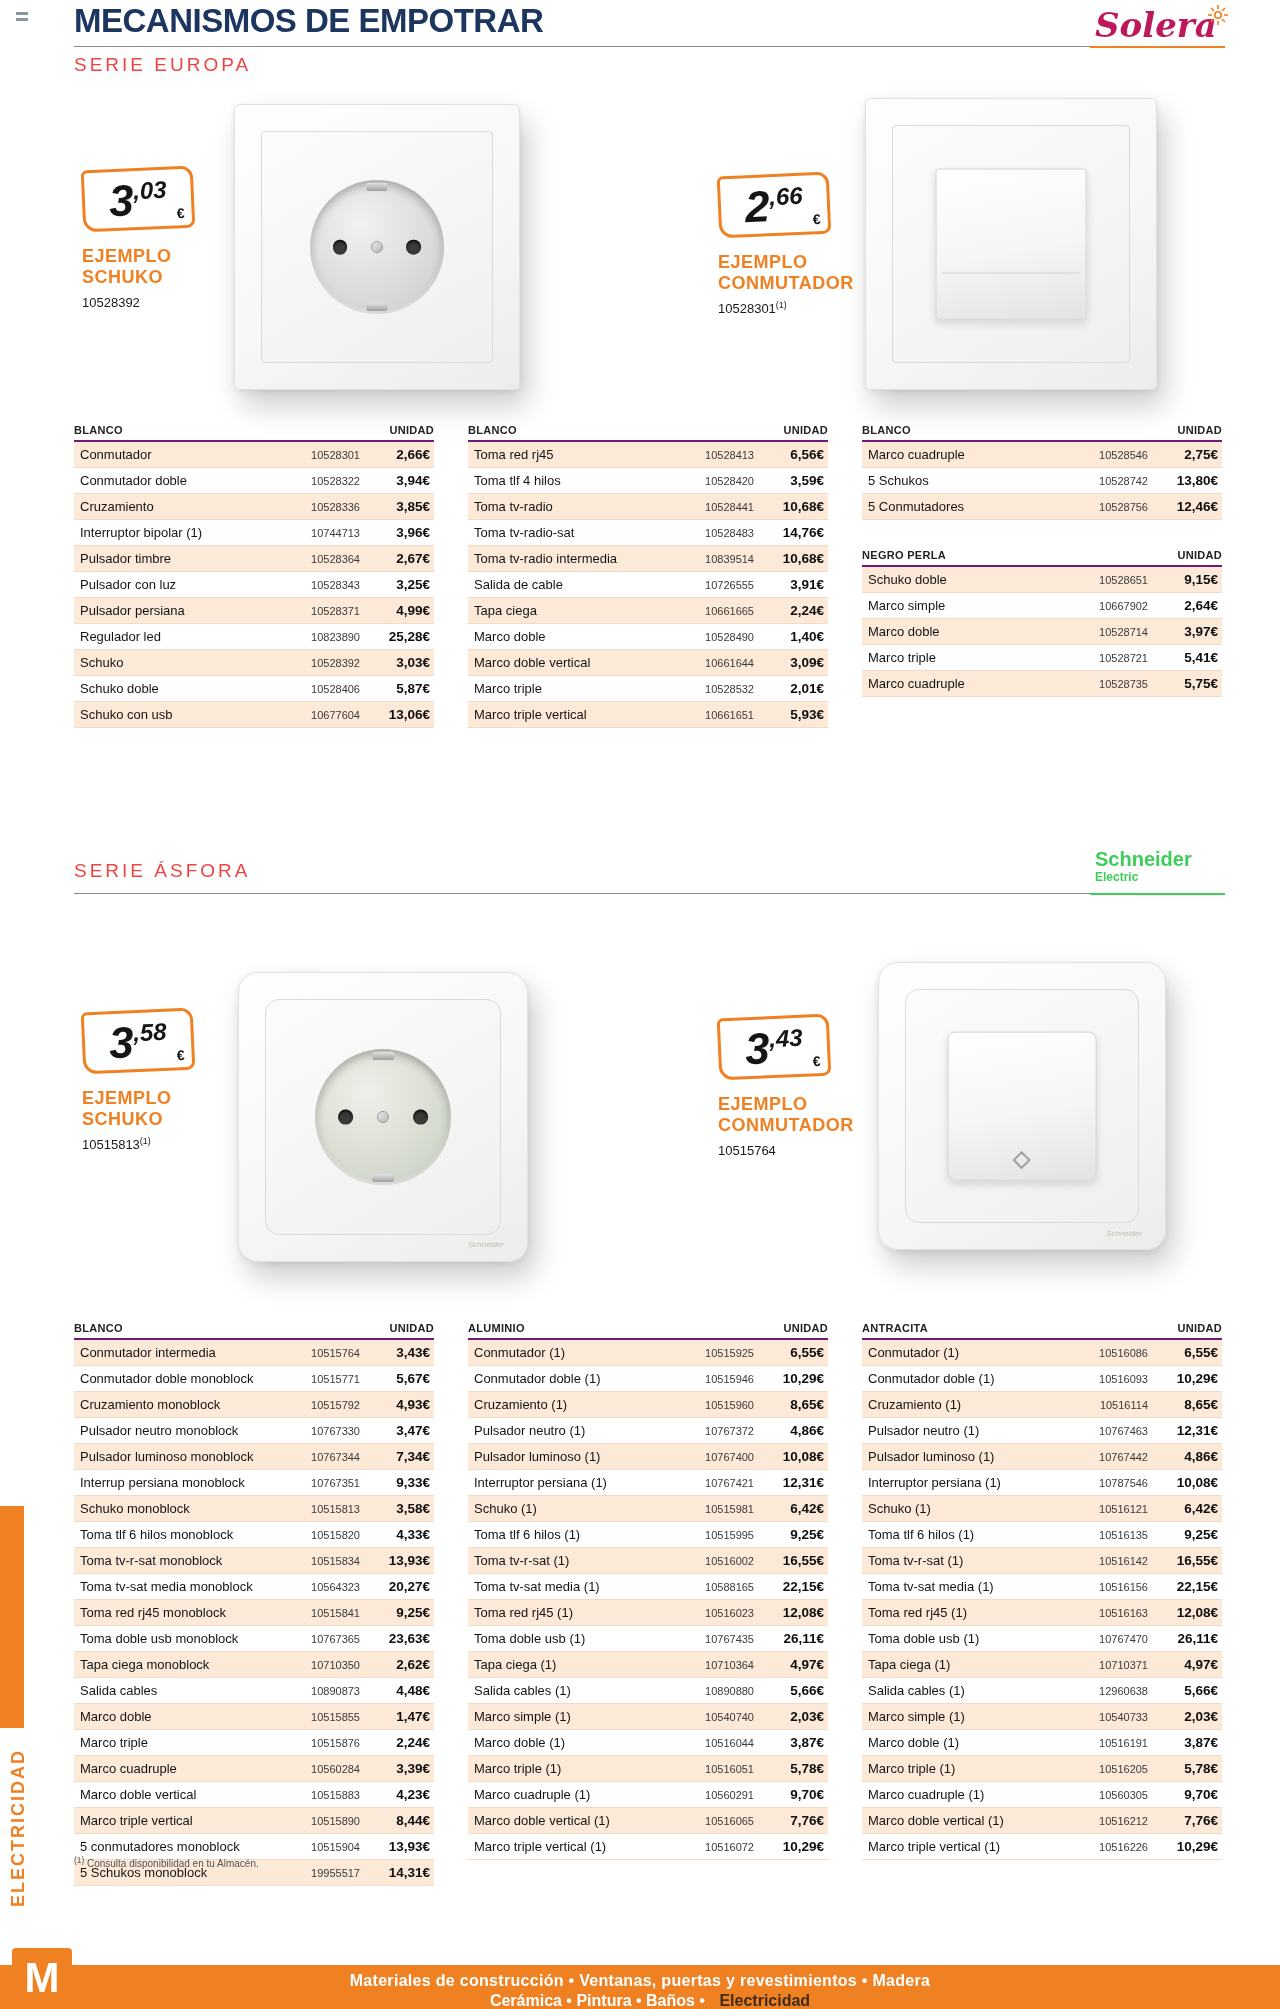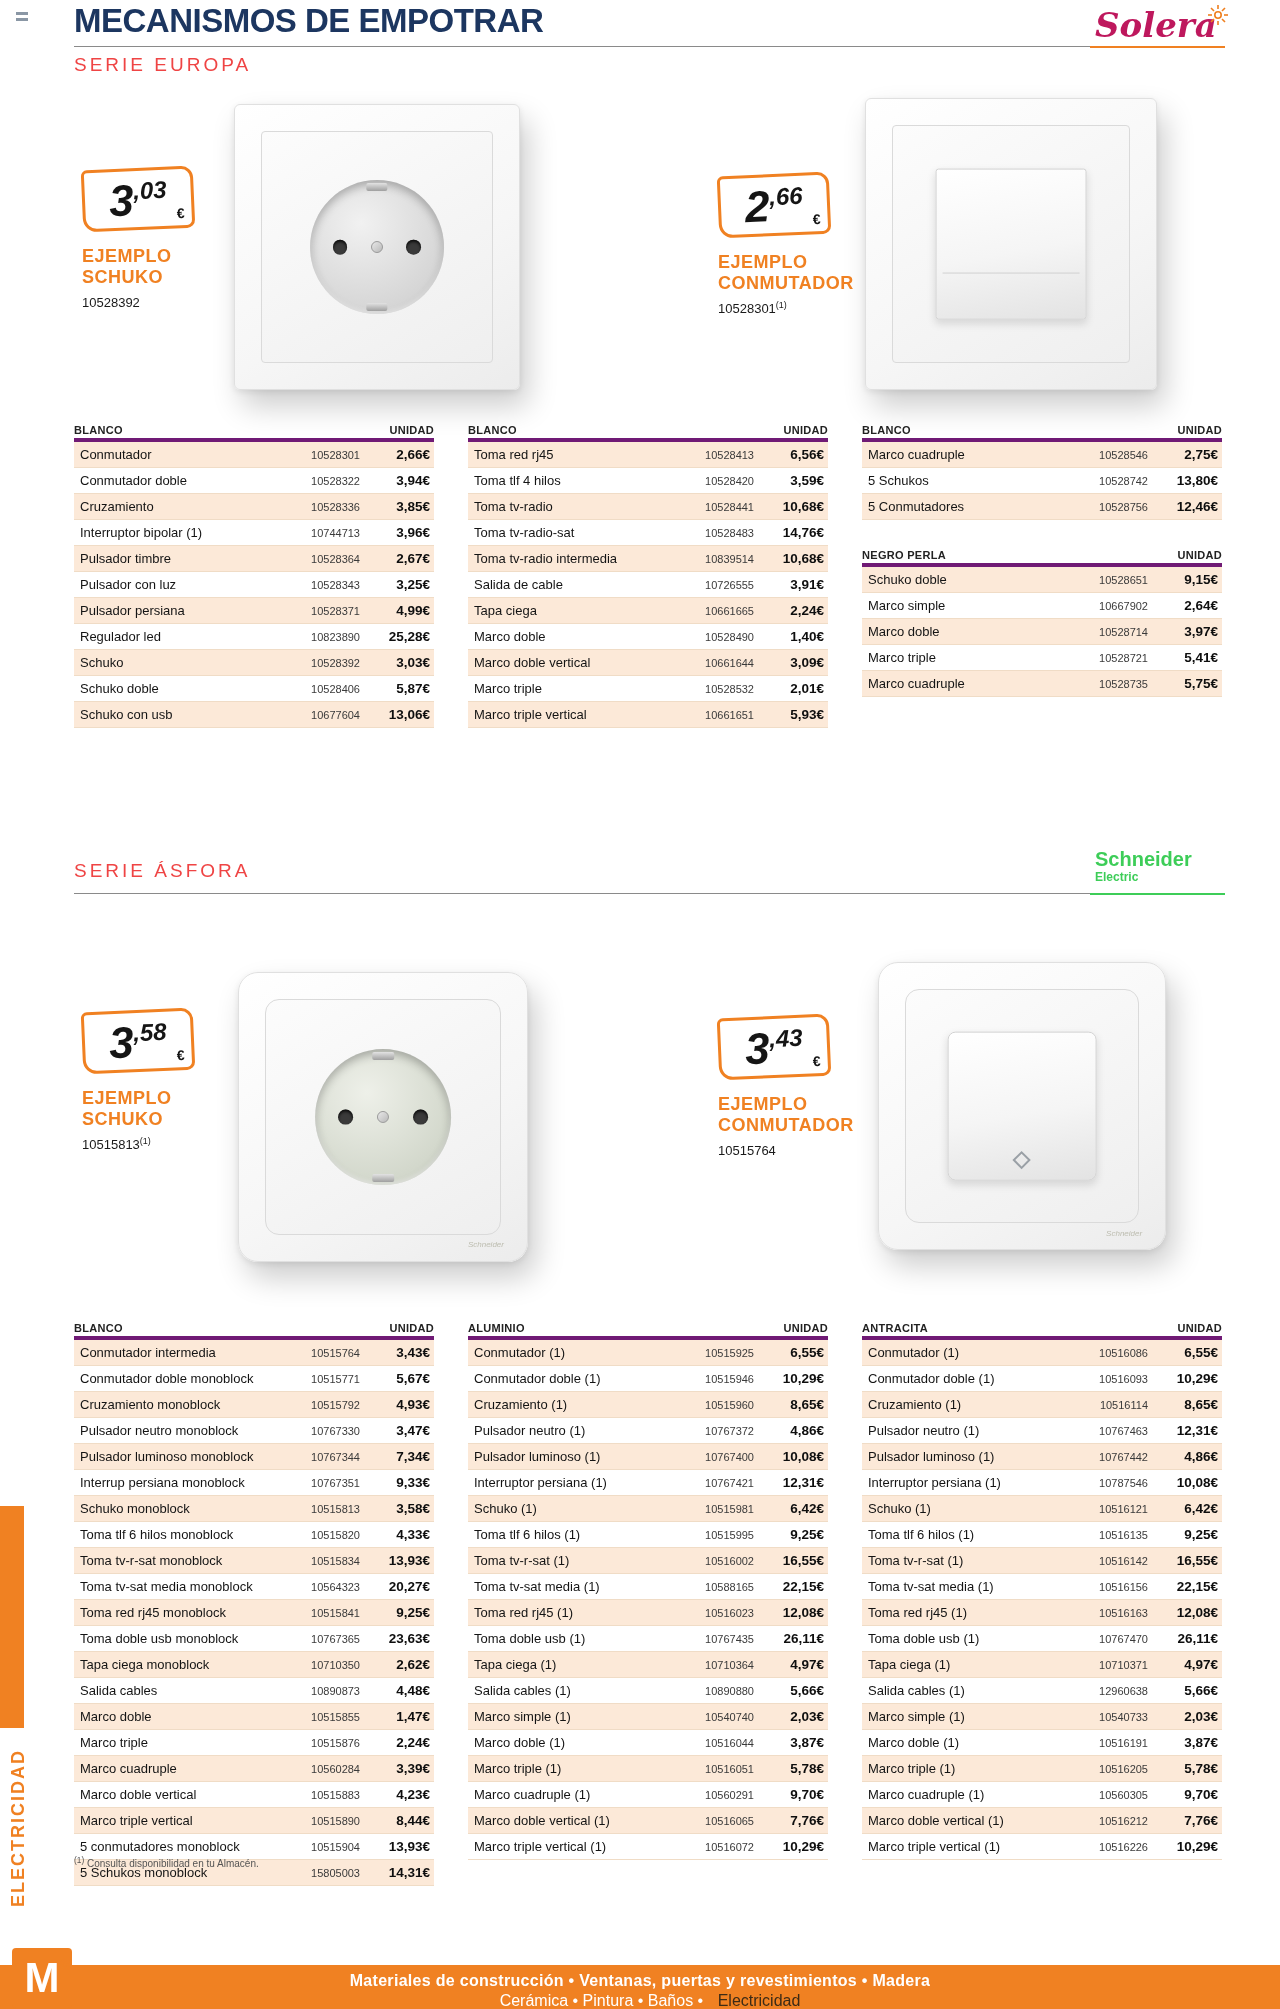--- a/index.html
+++ b/index.html
@@ -46,35 +46,35 @@
   .tag .big { font-size:44px; font-weight:bold; font-style:italic; color:#151515; line-height:58px; }
   .tag .dec { font-size:24px; font-weight:bold; font-style:italic; color:#151515; position:relative; top:-16px; }
   .tag .euro { position:absolute; right:7px; bottom:4px; font-size:14px; font-weight:bold; color:#151515; }
   .ex-l1, .ex-l2 { color:#f08122; font-weight:bold; font-size:18px; letter-spacing:.5px; line-height:21px; }
   .ex-l1 { margin-top:16px; }
   .ex-code { margin-top:6px; font-size:13px; color:#1a1a1a; }
   .ex-code sup { font-size:9px; }
 
   
   .table { position:absolute; width:360px; font-size:13px; }
-  .thead { display:flex; justify-content:space-between; height:22px; line-height:20px; border-bottom:4px solid #701a75; font-size:11px; font-weight:bold; color:#222; letter-spacing:.3px; }
+  .thead { display:flex; justify-content:space-between; height:22px; line-height:20px; border-bottom:2px solid #701a75; font-size:11px; font-weight:bold; color:#222; letter-spacing:.3px; }
   .trow { display:flex; align-items:center; height:26px; border-bottom:1px solid #f0dcc6; }
   .trow.odd { background:#fce9d8; }
   .trow.even { background:#ffffff; }
   .tname { flex:1; padding-left:6px; color:#141414; font-size:13px; white-space:nowrap; overflow:hidden; }
   .tcode { width:84px; text-align:right; font-size:11px; color:#3a3a3a; padding-right:16px; }
   .tprice { width:58px; text-align:right; font-weight:bold; font-size:13.5px; color:#0e0e0e; padding-right:4px; }
 
   
   .footnote { position:absolute; left:74px; top:1855px; font-size:10px; color:#555; }
   .side-strip { position:absolute; left:0; top:1506px; width:24px; height:222px; background:#f08122; }
   .side-label { position:absolute; left:8px; top:1735px; height:172px; writing-mode:vertical-rl; transform:rotate(180deg); font-size:18px; font-weight:bold; color:#f08122; letter-spacing:2px; }
   .footer { position:absolute; left:0; bottom:0; width:1280px; height:44px; background:#f08122; color:#fff; text-align:center; }
   .footer .l1 { margin-top:7px; font-size:16px; font-weight:bold; letter-spacing:.3px; }
-  .footer .l2 { margin-top:2px; font-size:16px; font-weight:normal;margin-left:20px; }
+  .footer .l2 { margin-top:2px; font-size:16px; font-weight:bold;margin-left:20px; }
   .footer .hl { color:#3d2b16; margin-left:10px; }
   .mlogo { position:absolute; left:12px; top:1948px; width:60px; height:60px; background:#f08122; border-radius:4px; color:#fff; font-size:42px; font-weight:bold; text-align:center; line-height:60px; }
 </style>
 </head>
 <body>
 
 <div class="page">
 
   <div class="corner-mark">
       <div></div>
@@ -471,21 +471,21 @@
         <span class="tcode">10515890</span>
         <span class="tprice">8,44€</span>
       </div>
       <div class="trow even">
         <span class="tname">5 conmutadores monoblock</span>
         <span class="tcode">10515904</span>
         <span class="tprice">13,93€</span>
       </div>
       <div class="trow odd">
         <span class="tname">5 Schukos monoblock</span>
-        <span class="tcode">15805003</span>
+        <span class="tcode">19955517</span>
         <span class="tprice">14,31€</span>
       </div>
     </div>
   <div class="table" style="left:468px; top:1318px;">
       <div class="thead">
         <span class="th-l">ALUMINIO</span>
         <span class="th-r">UNIDAD</span>
       </div>
       <div class="trow odd">
         <span class="tname">Conmutador (1)</span>

